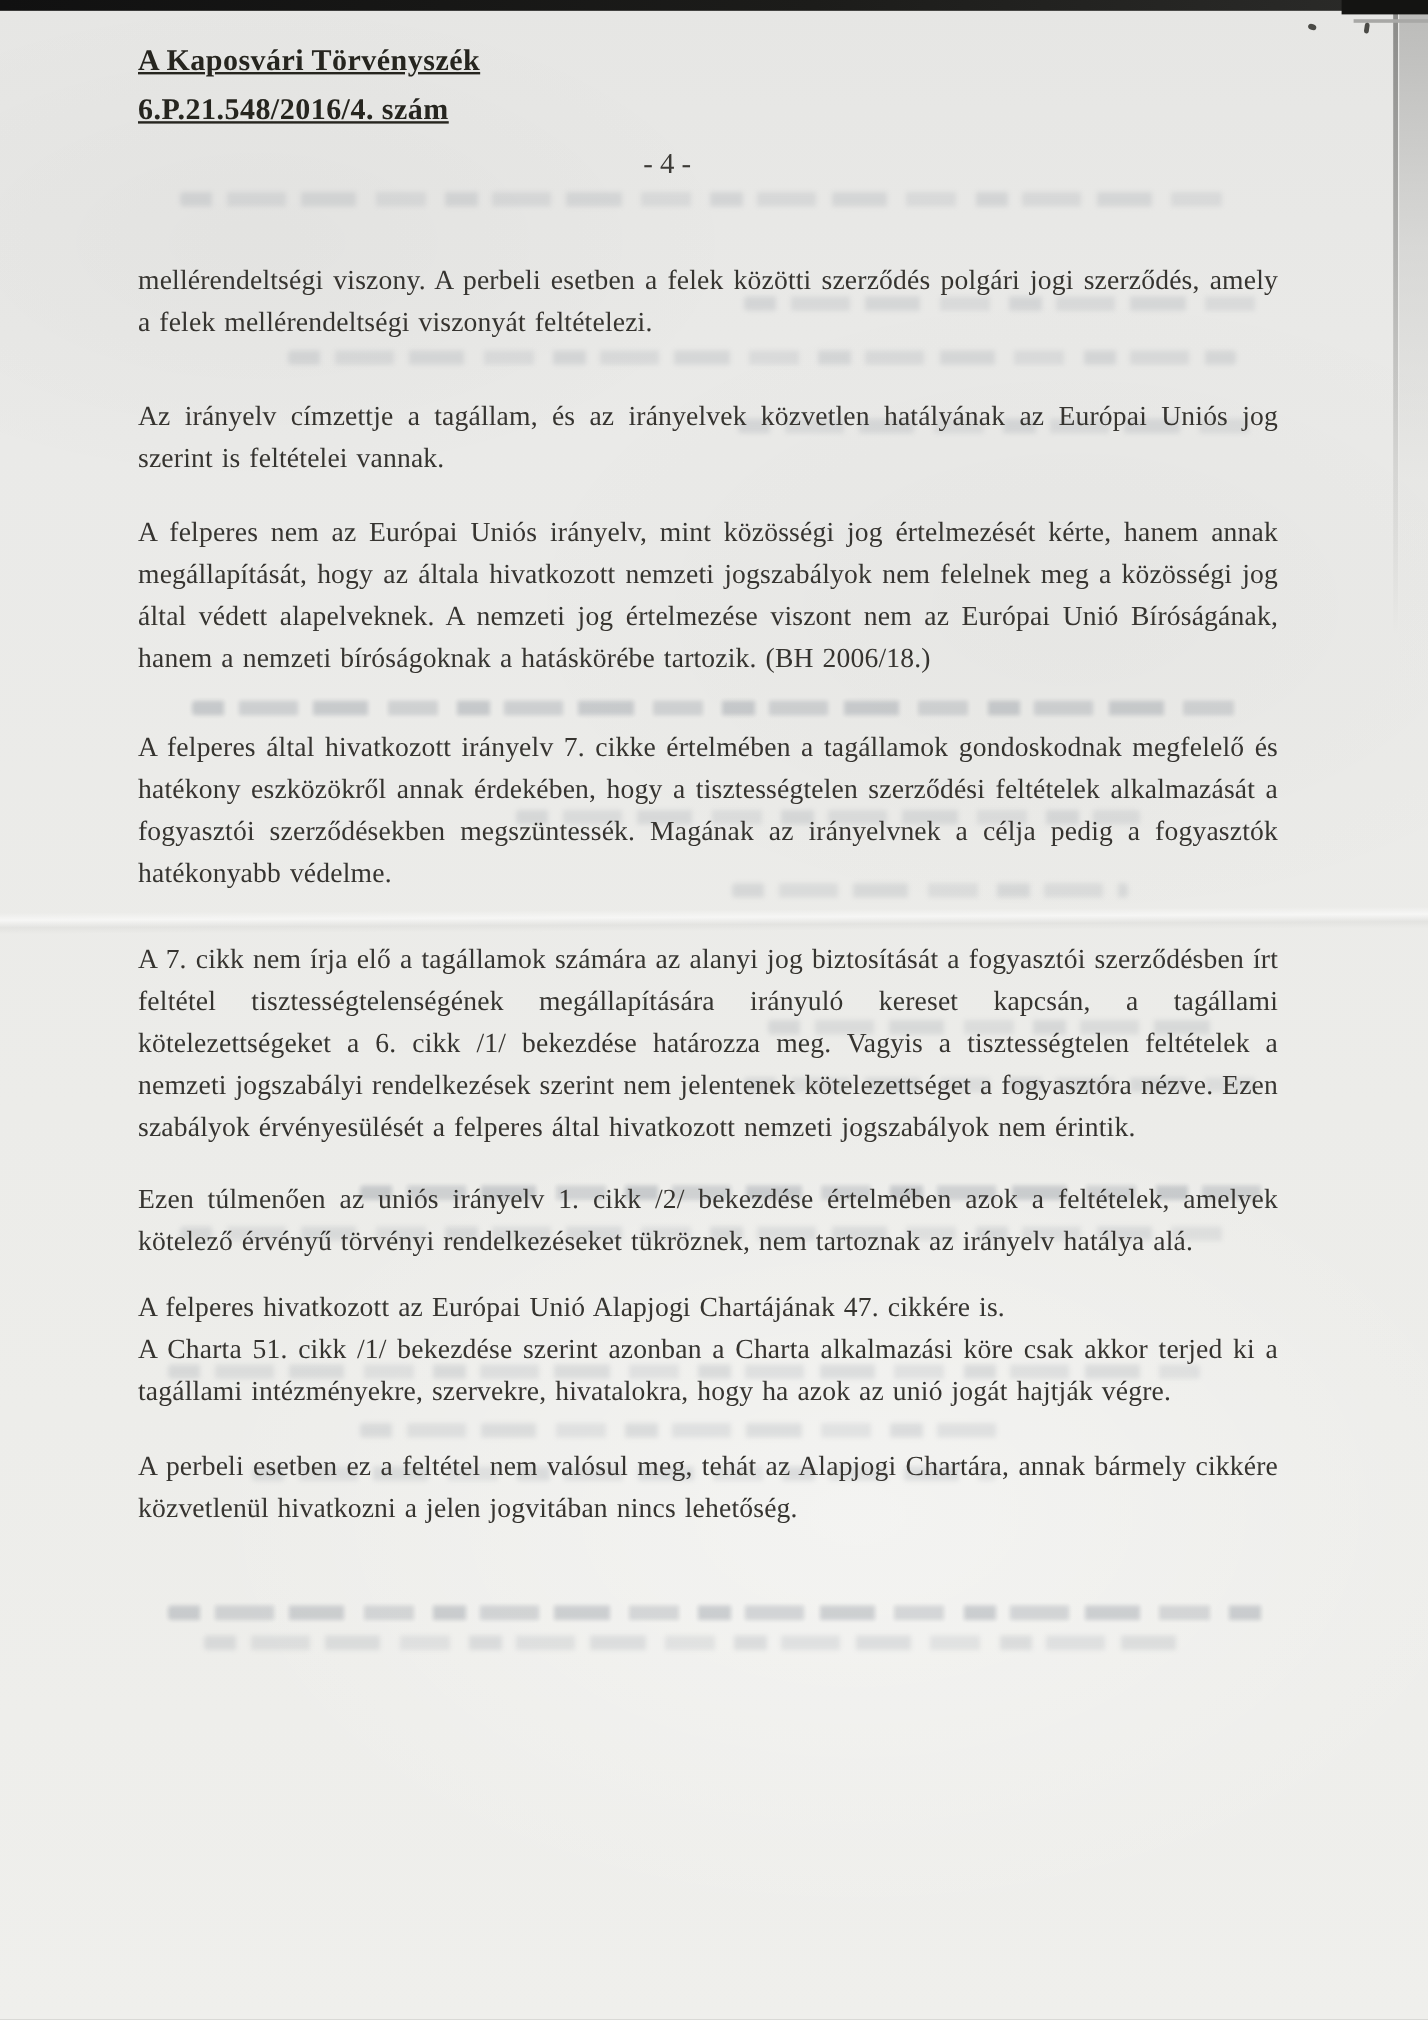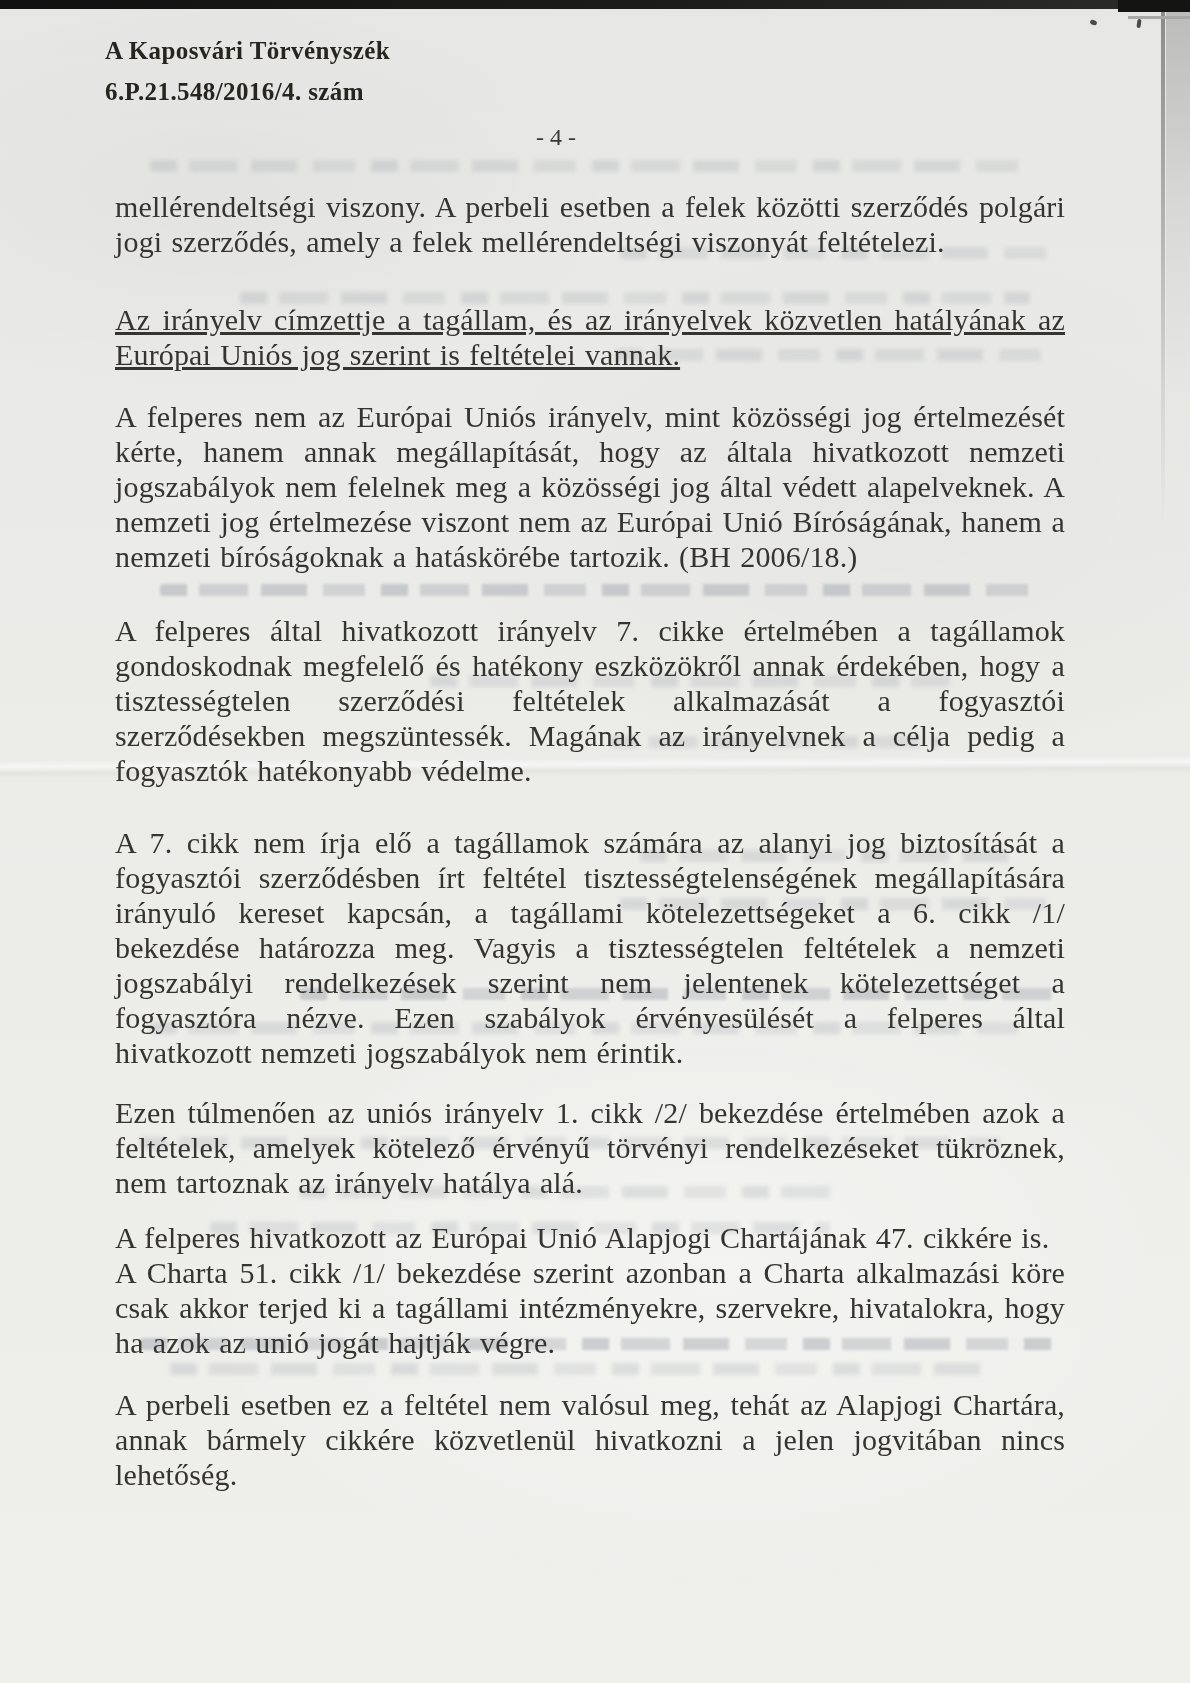--- a/index.html
+++ b/index.html
@@ -45,26 +45,26 @@
       rgba(122,130,142,0.34) 0 27px, rgba(122,130,142,0) 27px 39px,
       rgba(122,130,142,0.28) 39px 88px, rgba(122,130,142,0) 88px 101px,
       rgba(122,130,142,0.32) 101px 147px, rgba(122,130,142,0) 147px 163px,
       rgba(122,130,142,0.26) 163px 205px, rgba(122,130,142,0) 205px 221px);
     filter:blur(2.2px);
     opacity:0.55;
   }
   .bleed.strong{opacity:0.95;filter:blur(1.8px);}
 
   
-  .hdr{position:absolute;left:105px;top:30px;z-index:2;font-weight:bold;font-size:25px;line-height:41px;color:#26251f;letter-spacing:0.4px;}
+  .hdr{position:absolute;left:115px;top:30px;z-index:2;font-weight:bold;font-size:25px;line-height:41px;color:#26251f;letter-spacing:0.4px;text-decoration:underline;}
   .pagenum{position:absolute;left:115px;top:124px;width:882px;z-index:2;text-align:center;font-size:24px;color:#3c3a36;}
-  .body-text{position:absolute;left:115px;top:189px;width:950px;z-index:2;font-size:30px;line-height:35px;text-align:justify;}
+  .body-text{position:absolute;left:115px;top:216px;width:950px;z-index:2;font-size:23px;line-height:35px;text-align:justify;}
   .body-text p{margin:0;word-spacing:1.5px;letter-spacing:0.15px;}
   .body-text p:nth-of-type(1){margin-bottom:43px;}
-  .body-text p:nth-of-type(2){margin-bottom:27px;text-decoration:underline;}
+  .body-text p:nth-of-type(2){margin-bottom:27px;}
   .body-text p:nth-of-type(3){margin-bottom:39px;}
   .body-text p:nth-of-type(4){margin-bottom:37px;}
   .body-text p:nth-of-type(5){margin-bottom:25px;}
   .body-text p:nth-of-type(6){margin-bottom:20px;}
   .body-text p:nth-of-type(7){}
   .body-text p:nth-of-type(8){margin-bottom:27px;}
   .body-text p:nth-of-type(9){margin-bottom:0;}
 </style>
 </head>
 <body>

